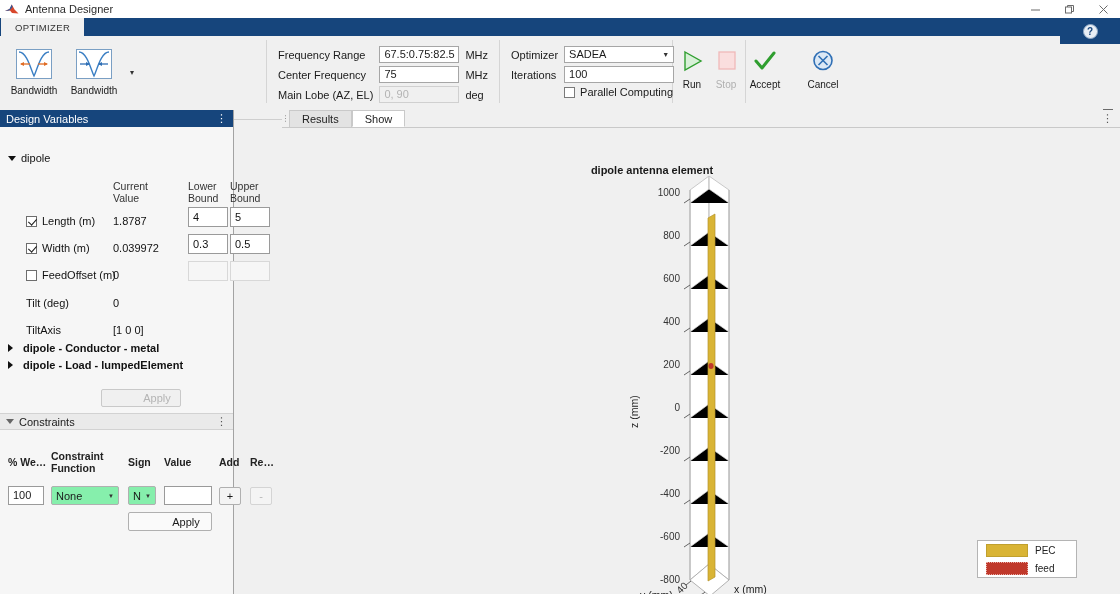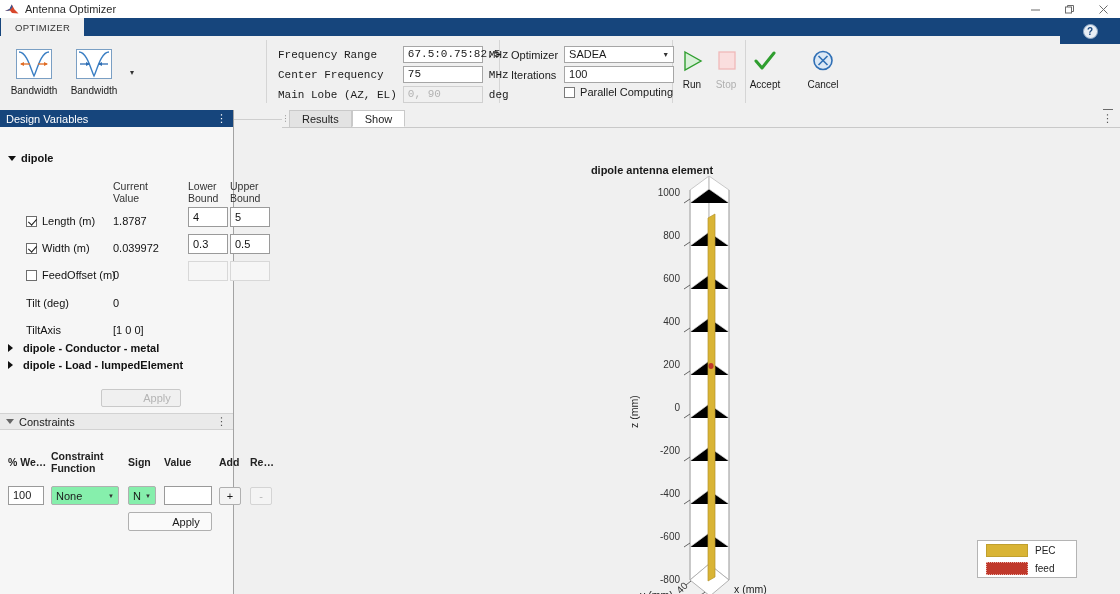--- a/index.html
+++ b/index.html
@@ -92,21 +92,21 @@
   .panelhead2 {
     height: 17px; background: #eaeaea; color: #1a1a1a; font-size: 11px; border-top: 1px solid #d2d2d2;
     border-bottom: 1px solid #d2d2d2; display: flex; align-items: center; padding: 0 6px; position: relative;
   }
   .panelhead2 .dots { position: absolute; right: 6px; color: #555; font-size: 11px; }
   .tri { display: inline-block; width: 0; height: 0; margin-right: 5px; }
   .tri.down { border-left: 4px solid transparent; border-right: 4px solid transparent; border-top: 5px solid currentColor; }
   .tri.right { border-top: 4px solid transparent; border-bottom: 4px solid transparent; border-left: 5px solid currentColor; }
 
   .dvbody { position: relative; height: 286px; background: #f6f6f6; }
-  .grouprow { font-size: 11px; font-weight: bold; color: #111; display: flex; align-items: center;
+  .grouprow { font-size: 11px; font-weight: normal; color: #111; display: flex; align-items: center;
               padding-left: 8px; }
   .colhdr { position: absolute; font-size: 10.5px; color: #333; text-align: left; line-height: 12px; }
   .varrow { position: absolute; left: 0; width: 281px; height: 22px; display: flex; align-items: flex-end; }
   .varchk { margin-left: 26px; width: 11px; height: 11px; border: 1px solid #6d6d6d; background: #fff;
             position: relative; flex: none; }
   .varchk.checked::after { content: ""; position: absolute; left: 2.5px; top: 0px; width: 4px; height: 7px;
             border: solid #1a1a1a; border-width: 0 1.4px 1.4px 0; transform: rotate(42deg); }
   .varname { font-size: 11px; margin-left: 5px; color: #111; }
   .varname.noind { margin-left: 26px; }
   .varval { position: absolute; left: 113px; font-size: 11px; color: #111; }
@@ -165,21 +165,21 @@
 
 <div id="app">
 
   <div class="titlebar">
     <span class="appicon">
       <svg width="16" height="14" viewBox="0 0 16 14">
         <path d="M1 9 L5.5 7 L7.8 2.5 L10.5 7.5 L14.5 11.5 L8 11 L6 8.5 Z" fill="#d8472b"></path>
         <path d="M1 9 L5.5 7 L7.8 2.5 L8.6 5 L5.5 8.6 Z" fill="#2a5aa0"></path>
       </svg>
     </span>
-    <span class="title">Antenna Optimizer</span>
+    <span class="title">Antenna Designer</span>
     <div class="winbtns">
       <div class="wbtn">
         <svg width="11" height="11" viewBox="0 0 11 11">
             <line x1="1" y1="6" x2="10" y2="6" stroke="#6a6a6a" stroke-width="1"></line>
           </svg>
       </div>
       <div class="wbtn">
         <svg width="11" height="11" viewBox="0 0 11 11">
           <rect x="1.5" y="3" width="6" height="6" fill="none" stroke="#6a6a6a" stroke-width="1"></rect>
           <path d="M3.5 3 V1.5 H9.5 V7.5 H8" fill="none" stroke="#6a6a6a" stroke-width="1"></path>
@@ -233,21 +233,21 @@
 
 
         <div class="moreArrow">▾</div>
       </div>
       <div class="gtitle">OBJECTIVE FUNCTION</div>
     </div>
 
     <div class="gsep"></div>
 
     <div class="rgroup" style="width:232px">
-      <div class="gbody" style="align-items:flex-start; padding-top:6px;font-family:Liberation Mono, monospace;">
+      <div class="gbody" style="align-items:flex-start; padding-top:6px;">
         <div class="fieldgrid">
           <span class="flabel">Frequency Range</span>
           <div class="fbox w1">67.5:0.75:82.5</div>
           <span class="funit">MHz</span>
 
           <span class="flabel">Center Frequency</span>
           <div class="fbox w1">75</div>
           <span class="funit">MHz</span>
 
           <span class="flabel">Main Lobe (AZ, EL)</span>

